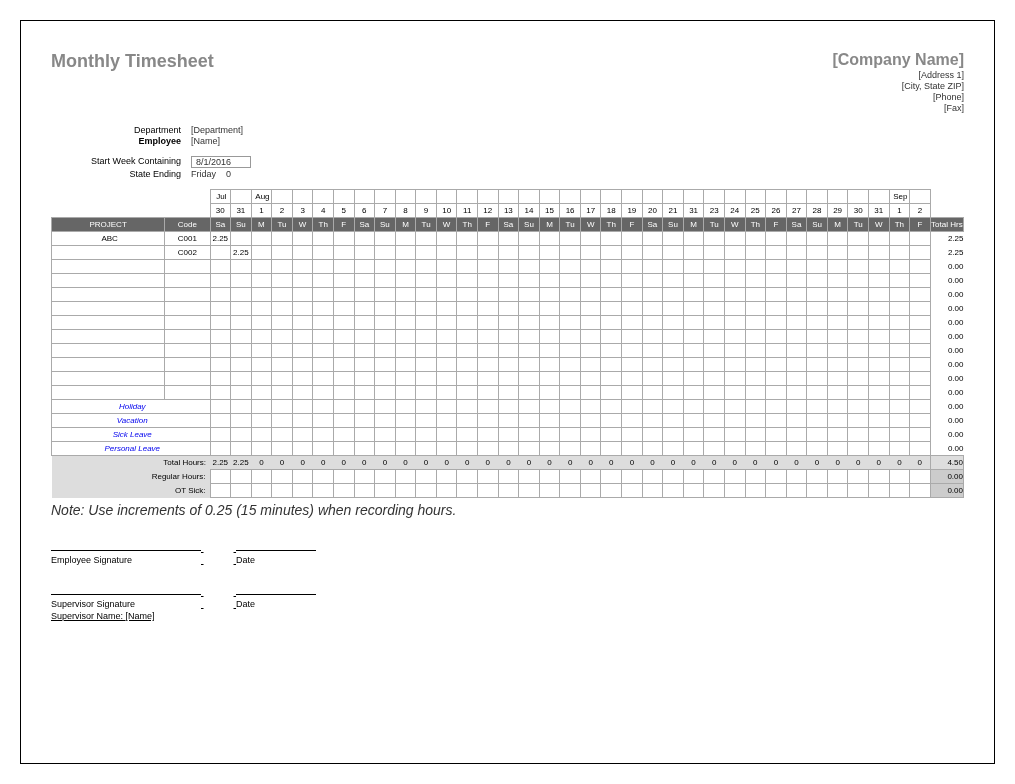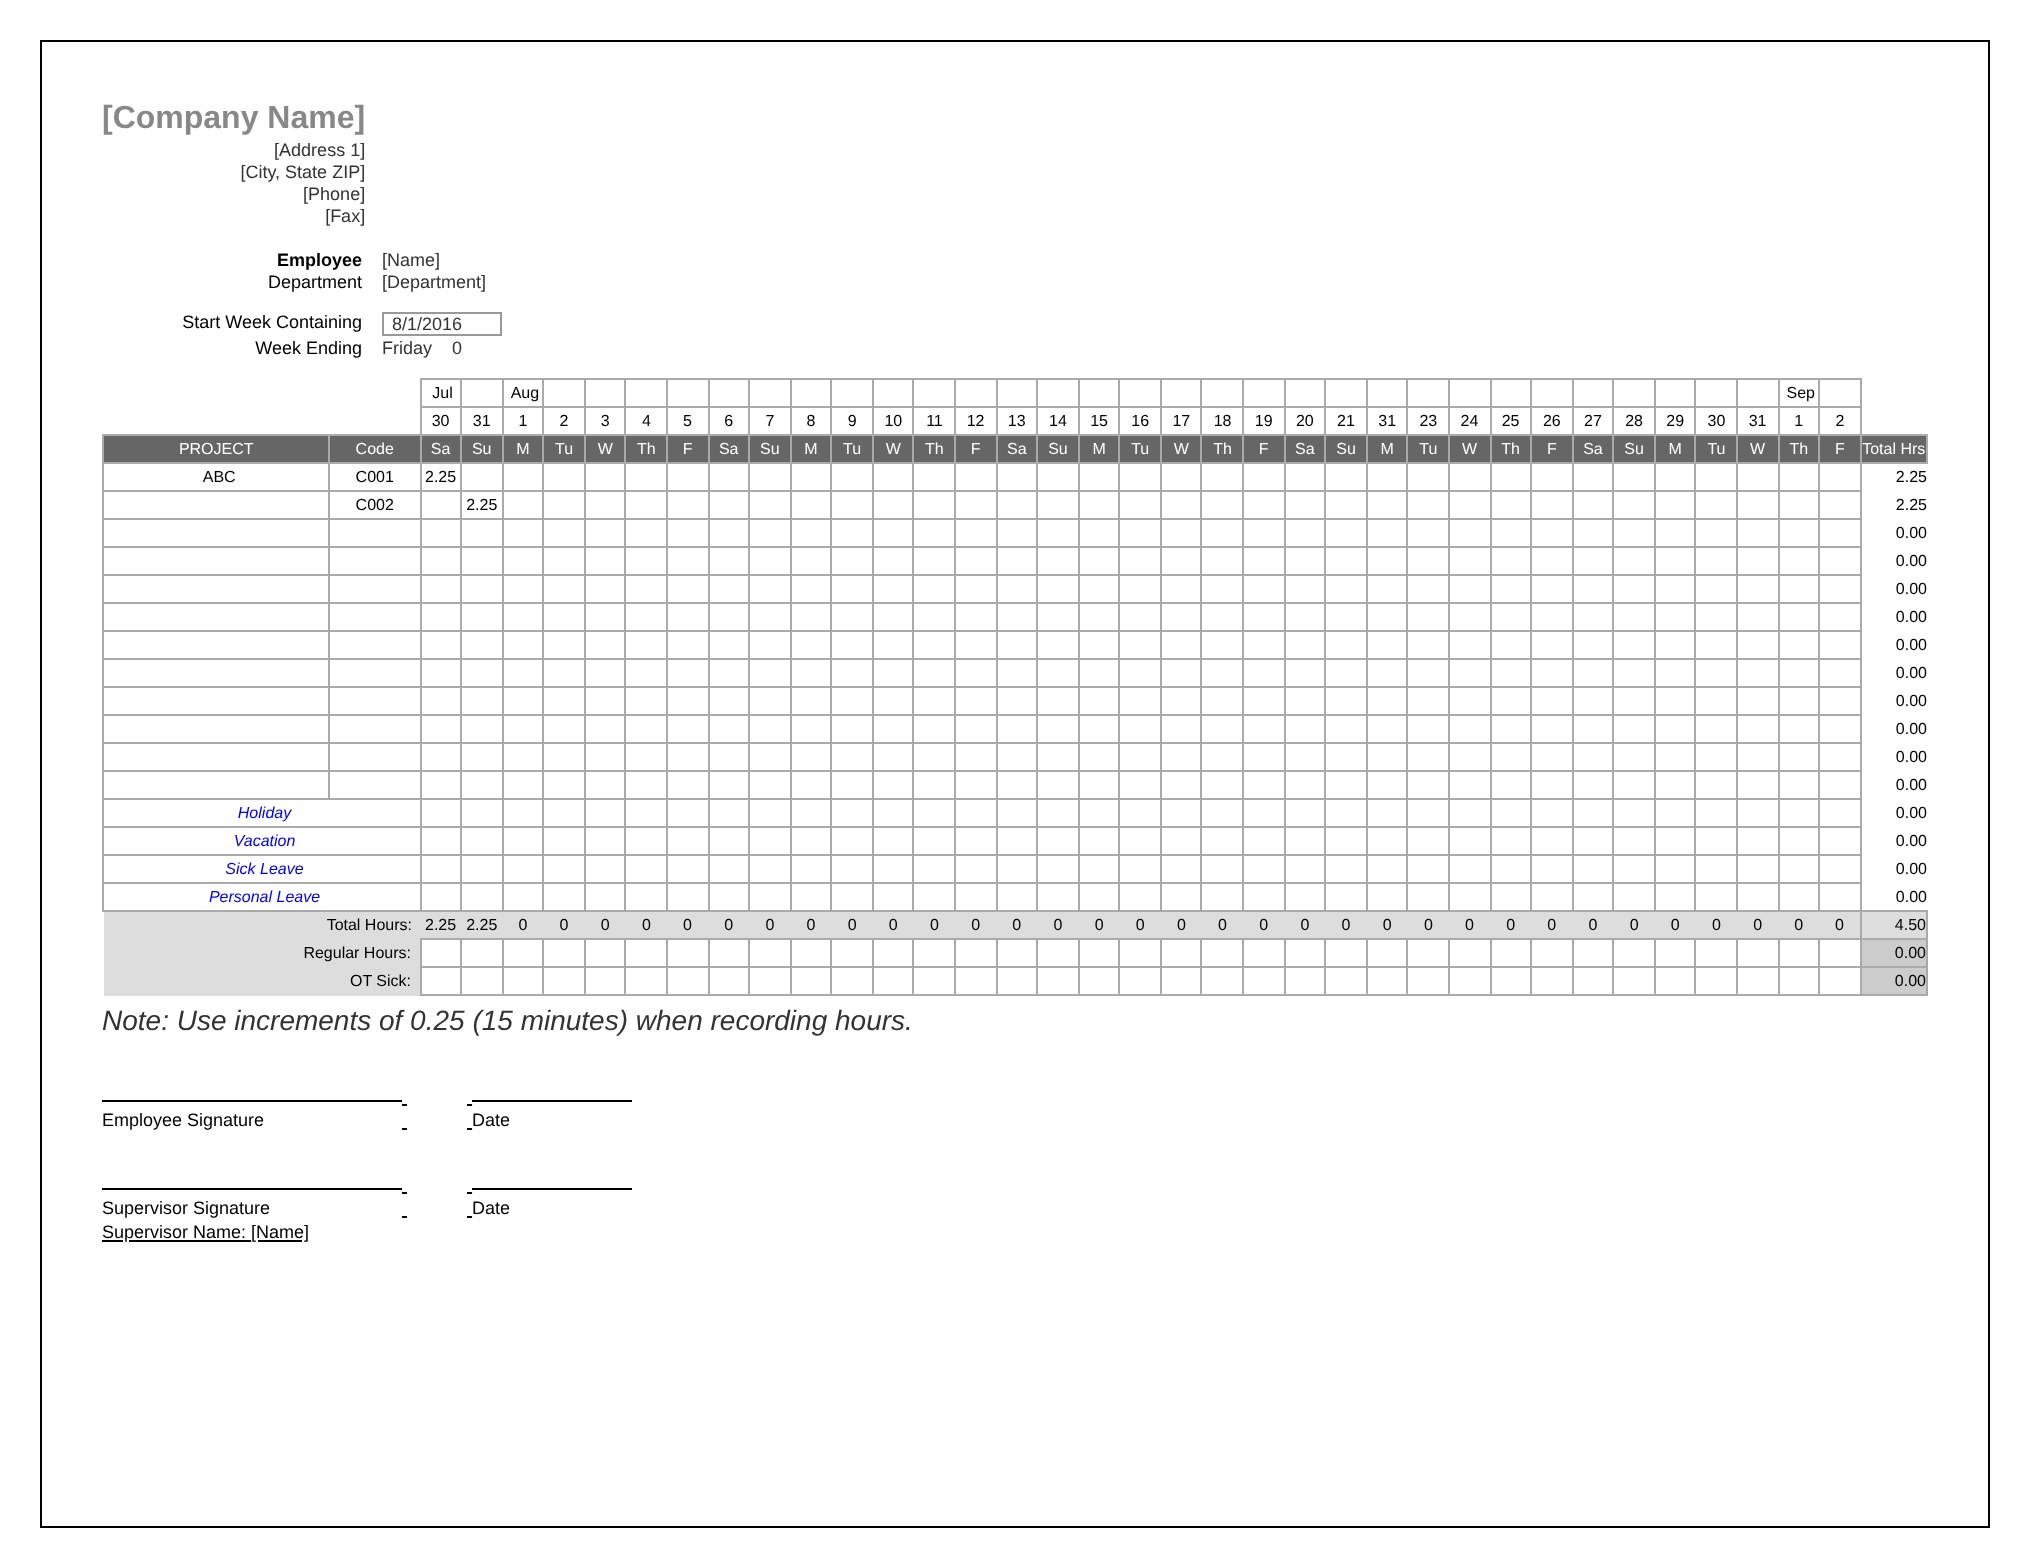--- a/index.html
+++ b/index.html
@@ -39,47 +39,48 @@
 .sig-date { display: inline-block; width: 80px; }
 .no-border { border: none !important; }
 .total-cell-grey { background: #ccc; }
 </style>
 </head>
 <body>
 
 <div class="page">
 
   <div class="header-row">
+    <div class="title">Monthly Timesheet</div>
     <div class="company">
       <div class="company-name">[Company Name]</div>
       <div class="company-detail">[Address 1]</div>
       <div class="company-detail">[City, State ZIP]</div>
       <div class="company-detail">[Phone]</div>
       <div class="company-detail">[Fax]</div>
     </div>
   </div>
 
   <div class="info-block">
     <div class="info-row">
+      <span class="info-label">Department</span>
+      <span class="info-value">[Department]</span>
+    </div>
+    <div class="info-row">
       <span class="info-label bold">Employee</span>
       <span class="info-value">[Name]</span>
-    </div>
-    <div class="info-row">
-      <span class="info-label">Department</span>
-      <span class="info-value">[Department]</span>
     </div>
   </div>
 
   <div class="info-block" style="margin-top:10px;">
     <div class="info-row">
       <span class="info-label">Start Week Containing</span>
       <span class="info-value boxed">8/1/2016</span>
     </div>
     <div class="info-row">
-      <span class="info-label">Week Ending</span>
+      <span class="info-label">State Ending</span>
       <span class="info-value" style="margin-right:10px;">Friday</span>
       <span class="info-value">0</span>
     </div>
   </div>
 
   <table class="timesheet">
     <colgroup>
       <col class="col-project">
         <col class="col-code">
       <col class="col-day">

